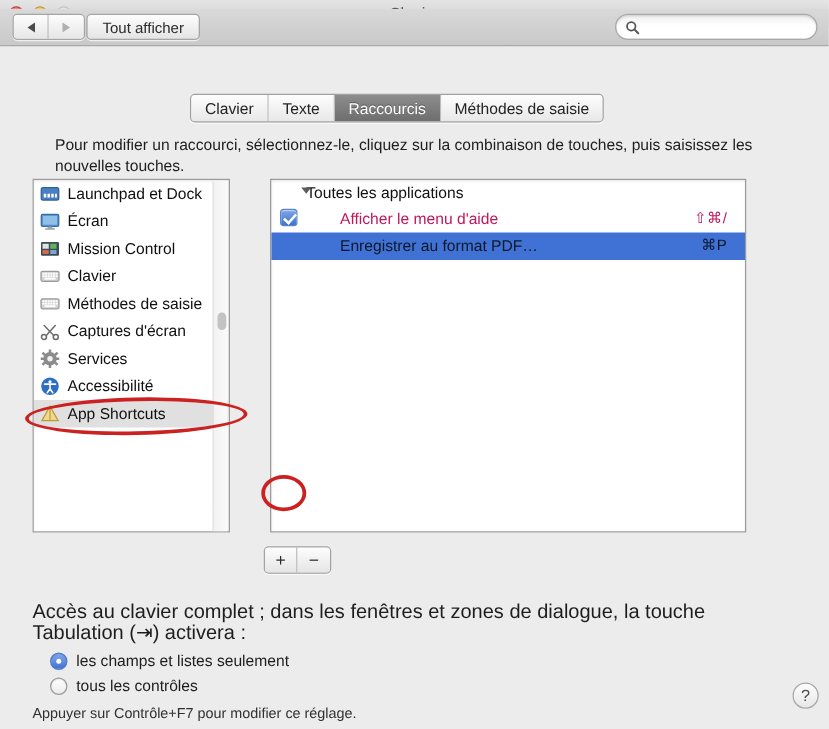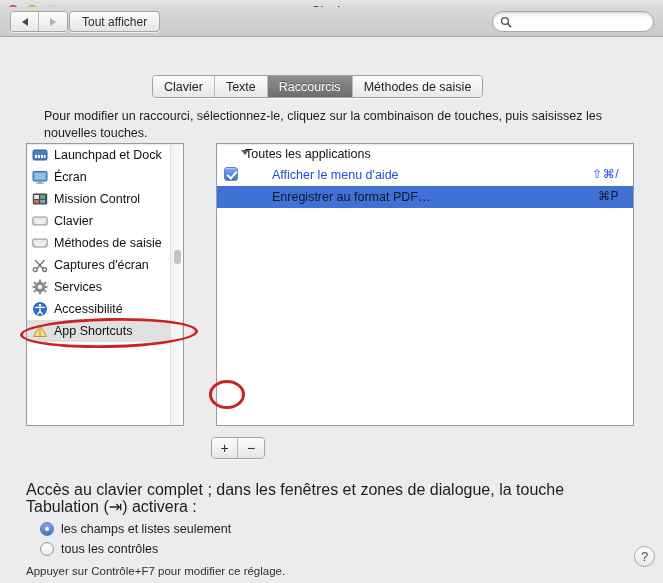--- a/index.html
+++ b/index.html
@@ -137,39 +137,39 @@
     background: linear-gradient(to right, #f2f2f2, #fafafa);
     border-left: 1px solid #dedede;
   }
   #sb-thumb {
     position: absolute; left: 3px; top: 105px; width: 7px; height: 14px;
     background: #c3c3c3; border-radius: 4px;
   }
 
   
   #shortcut-box {
-    position: absolute; left: 216px; top: 90px; width: 418px; height: 283px;
+    position: absolute; left: 216px; top: 90px; width: 381px; height: 283px;
     background: #ffffff;
     border: 1px solid #9b9b9b;
     box-shadow: inset 0 1px 2px rgba(0,0,0,.10);
     overflow: hidden;
   }
   .sc-group {
     height: 20px; display: flex; align-items: center;
     padding-left: 28px; font-size: 12.5px; color: #111; position: relative;
   }
   .disclosure {
     position: absolute; left: 24px; top: 6px;
     width: 0; height: 0;
     border-left: 4.5px solid transparent; border-right: 4.5px solid transparent;
     border-top: 5.5px solid #5c5c5c;
   }
   .sc-row {
     height: 22px; display: flex; align-items: center;
-    font-size: 12.5px; color: #1d4ed8; position: relative;
+    font-size: 12.5px; color: #be185d; position: relative;
   }
   .sc-row.selected { background: #3f72d4; color: #0f172a; }
   .sc-check {
     position: absolute; left: 7px; top: 3px;
     width: 14px; height: 14px; border-radius: 3px;
     border: 1px solid #5a85c9;
     background: linear-gradient(to bottom, #7fa6e6, #3f72d4);
     box-shadow: inset 0 1px 0 rgba(255,255,255,.45);
   }
   .sc-check:after {

